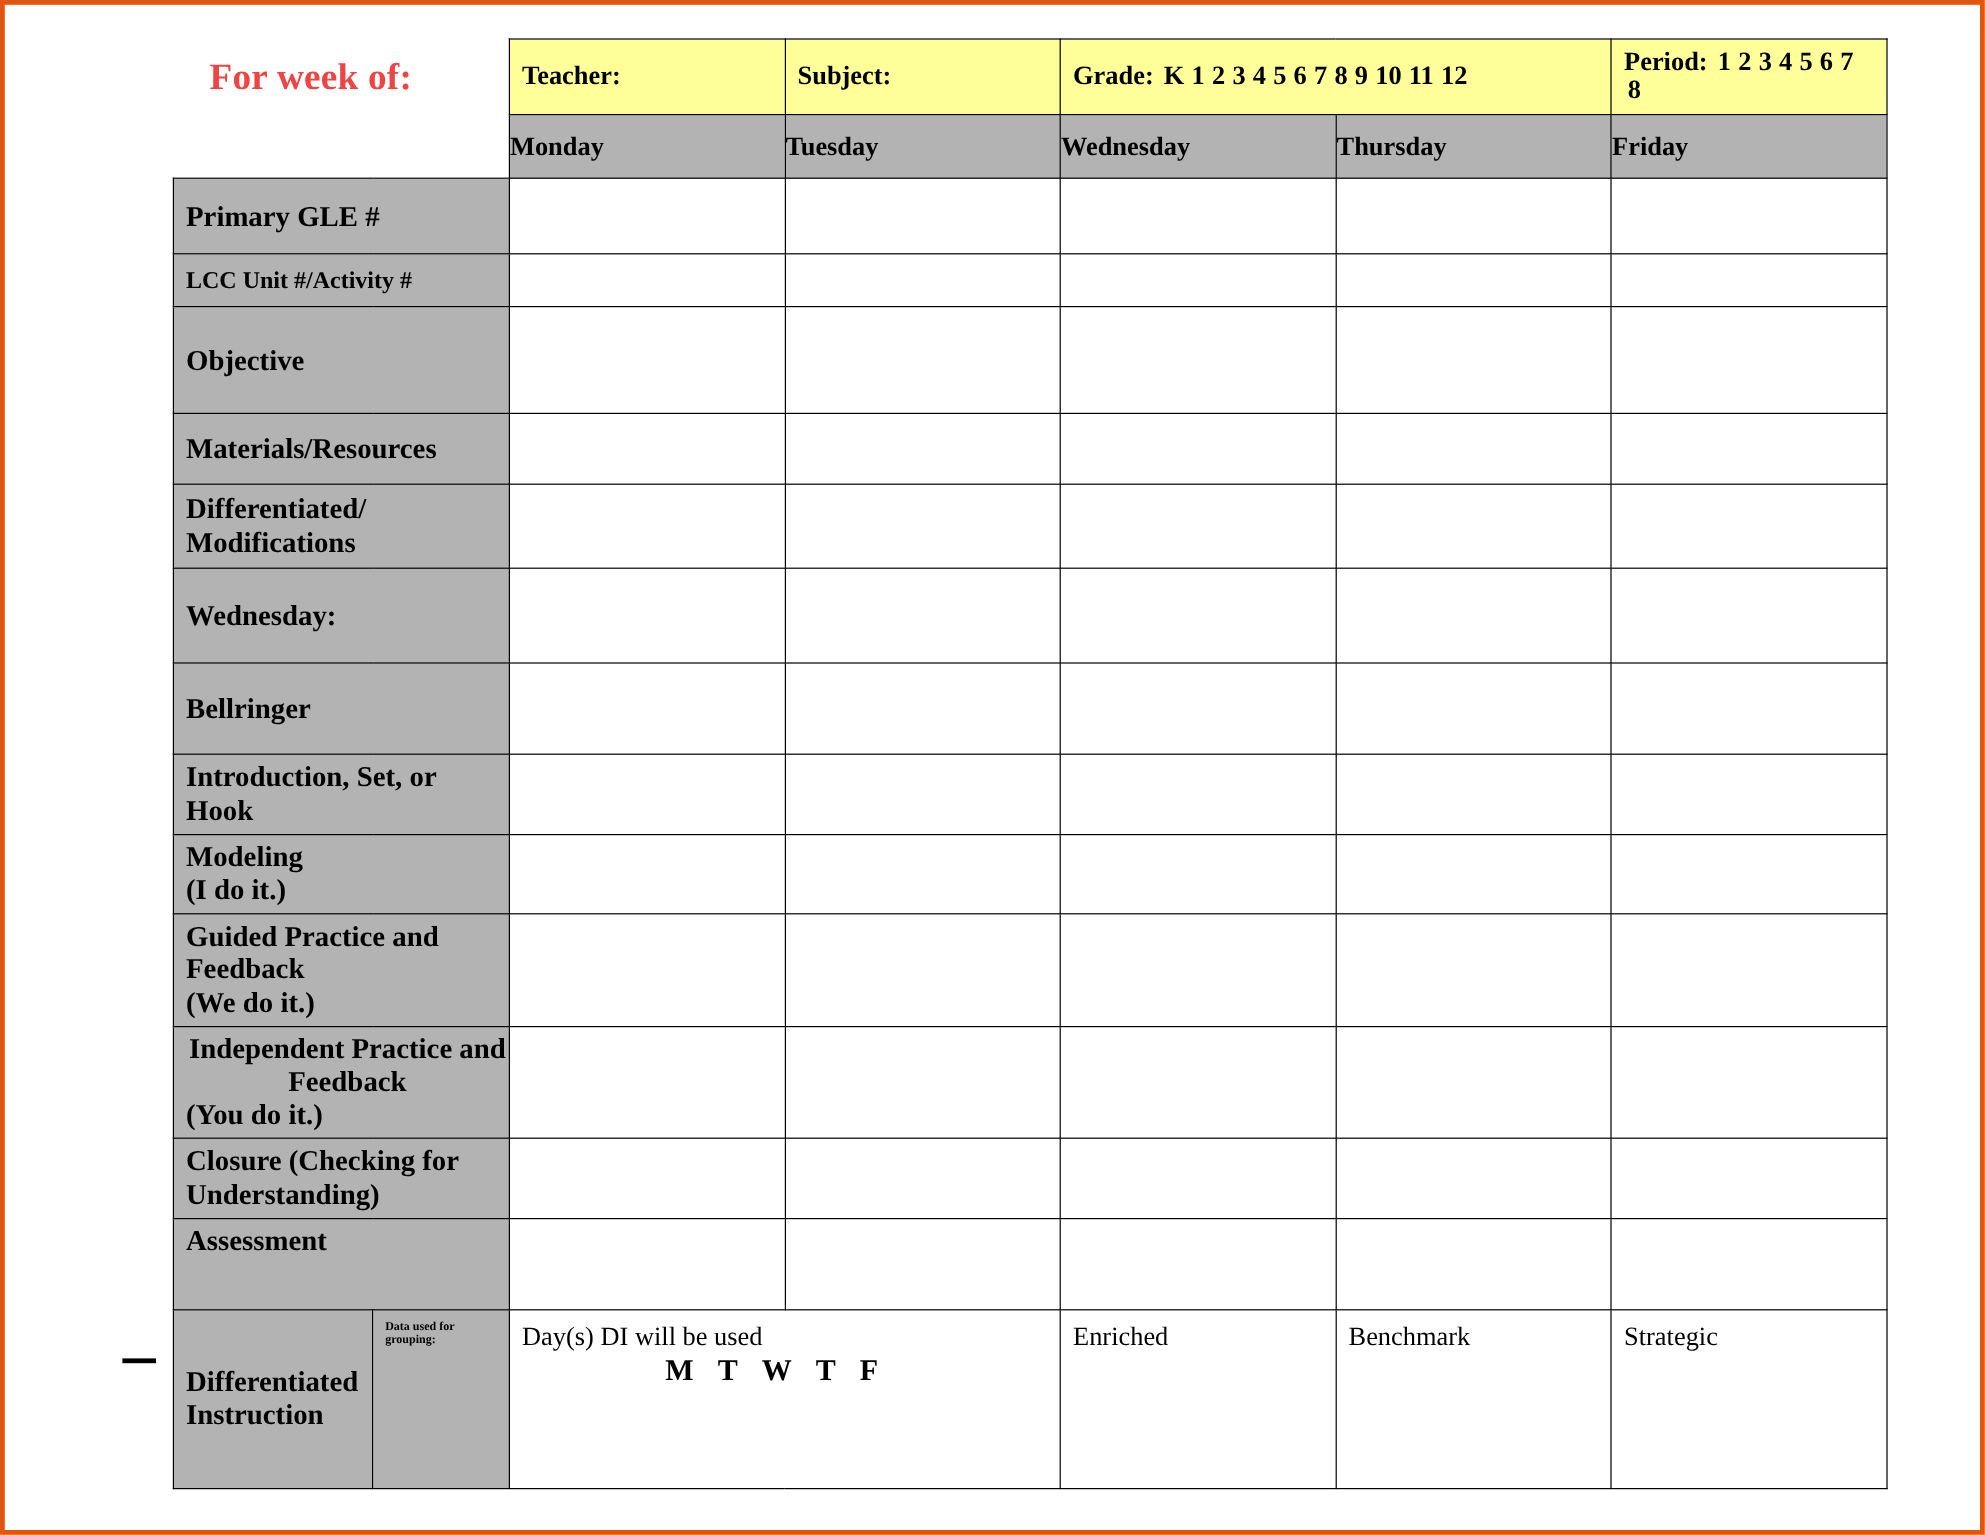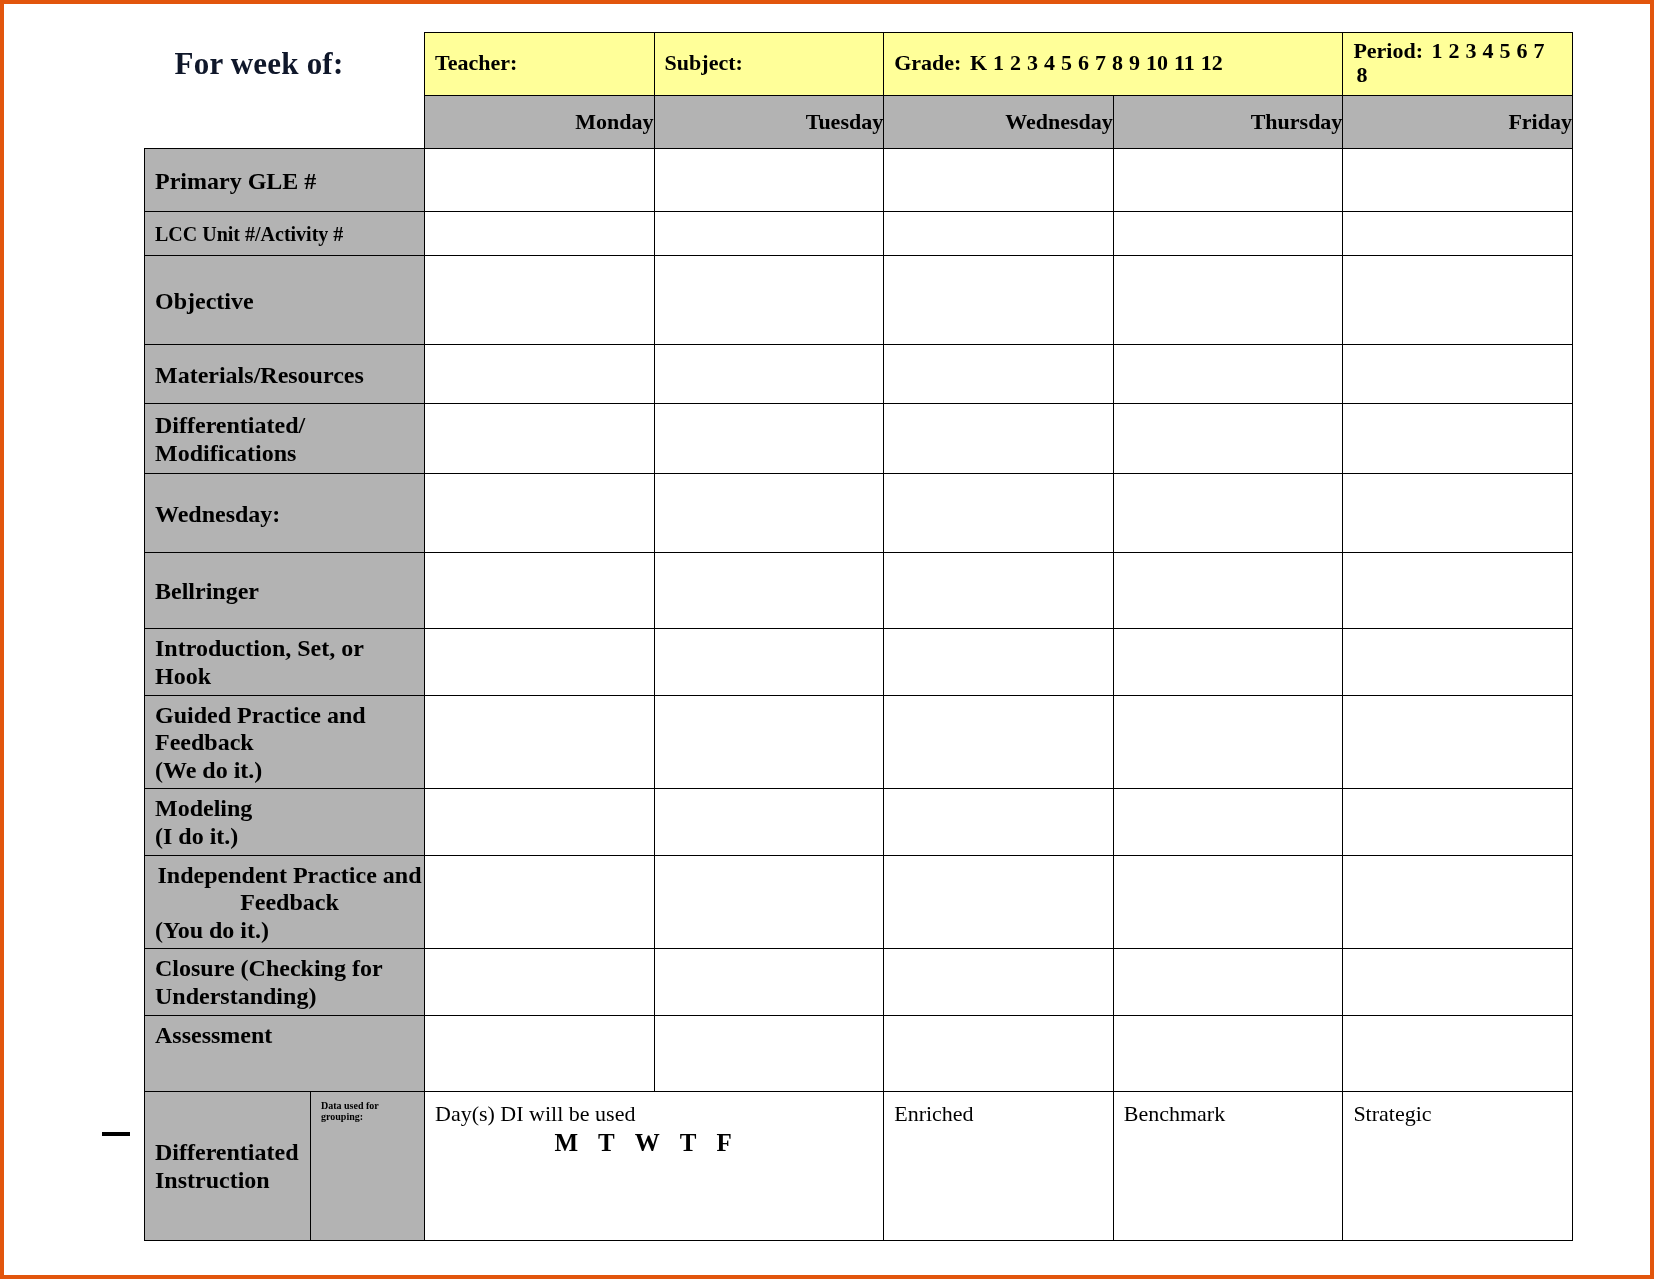--- a/index.html
+++ b/index.html
@@ -24,21 +24,21 @@
 
   
   #week-title {
     position: absolute;
     left: 120px;
     top: 42px;
     width: 270px;
     text-align: center;
     font-size: 31px;
     font-weight: bold;
-    color: #0f172a;
+    color: #ef4444;
     letter-spacing: 0.2px;
   }
 
   
   #sheet {
     position: absolute;
     left: 124px;
     top: 28px;
     width: 1428px;
     height: 1105px;
@@ -76,21 +76,21 @@
     height: 40px;
     line-height: 1.1;
   }
   .hdr-yellow .nums { font-weight: bold; }
   .hdr-yellow .nums span { display: inline-block; padding: 0 3px; }
 
   .hdr-day {
     background: #b3b3b3 !important;
     font-weight: bold;
     font-size: 27px;
-    text-align: right;
+    text-align: left;
     vertical-align: middle !important;
     height: 52px;
   }
 
   .rowlabel {
     background: #b3b3b3 !important;
     font-weight: bold;
     padding: 6px 0 4px 10px !important;
     line-height: 1.15;
     vertical-align: top !important;
@@ -249,37 +249,37 @@
           </td>
           <td class="daycell" style="height:62px"></td>
           <td class="daycell"></td>
           <td class="daycell"></td>
           <td class="daycell"></td>
           <td class="daycell"></td>
         </tr>
 
         <tr>
           <td class="rowlabel big" colspan="2">
+            <span>Modeling</span><br>
+            <span>(I do it.)</span>
+          </td>
+          <td class="daycell" style="height:58px"></td>
+          <td class="daycell"></td>
+          <td class="daycell"></td>
+          <td class="daycell"></td>
+          <td class="daycell"></td>
+        </tr>
+
+        <tr>
+          <td class="rowlabel big" colspan="2">
             <span>Guided Practice and</span><br>
             <span>Feedback</span><br>
             <span>(We do it.)</span>
           </td>
           <td class="daycell" style="height:74px"></td>
-          <td class="daycell"></td>
-          <td class="daycell"></td>
-          <td class="daycell"></td>
-          <td class="daycell"></td>
-        </tr>
-
-        <tr>
-          <td class="rowlabel big" colspan="2">
-            <span>Modeling</span><br>
-            <span>(I do it.)</span>
-          </td>
-          <td class="daycell" style="height:58px"></td>
           <td class="daycell"></td>
           <td class="daycell"></td>
           <td class="daycell"></td>
           <td class="daycell"></td>
         </tr>
 
         <tr>
           <td class="rowlabel big" colspan="2">
             <span class="ctr">Independent Practice and</span>
             <span class="ctr">Feedback</span>

